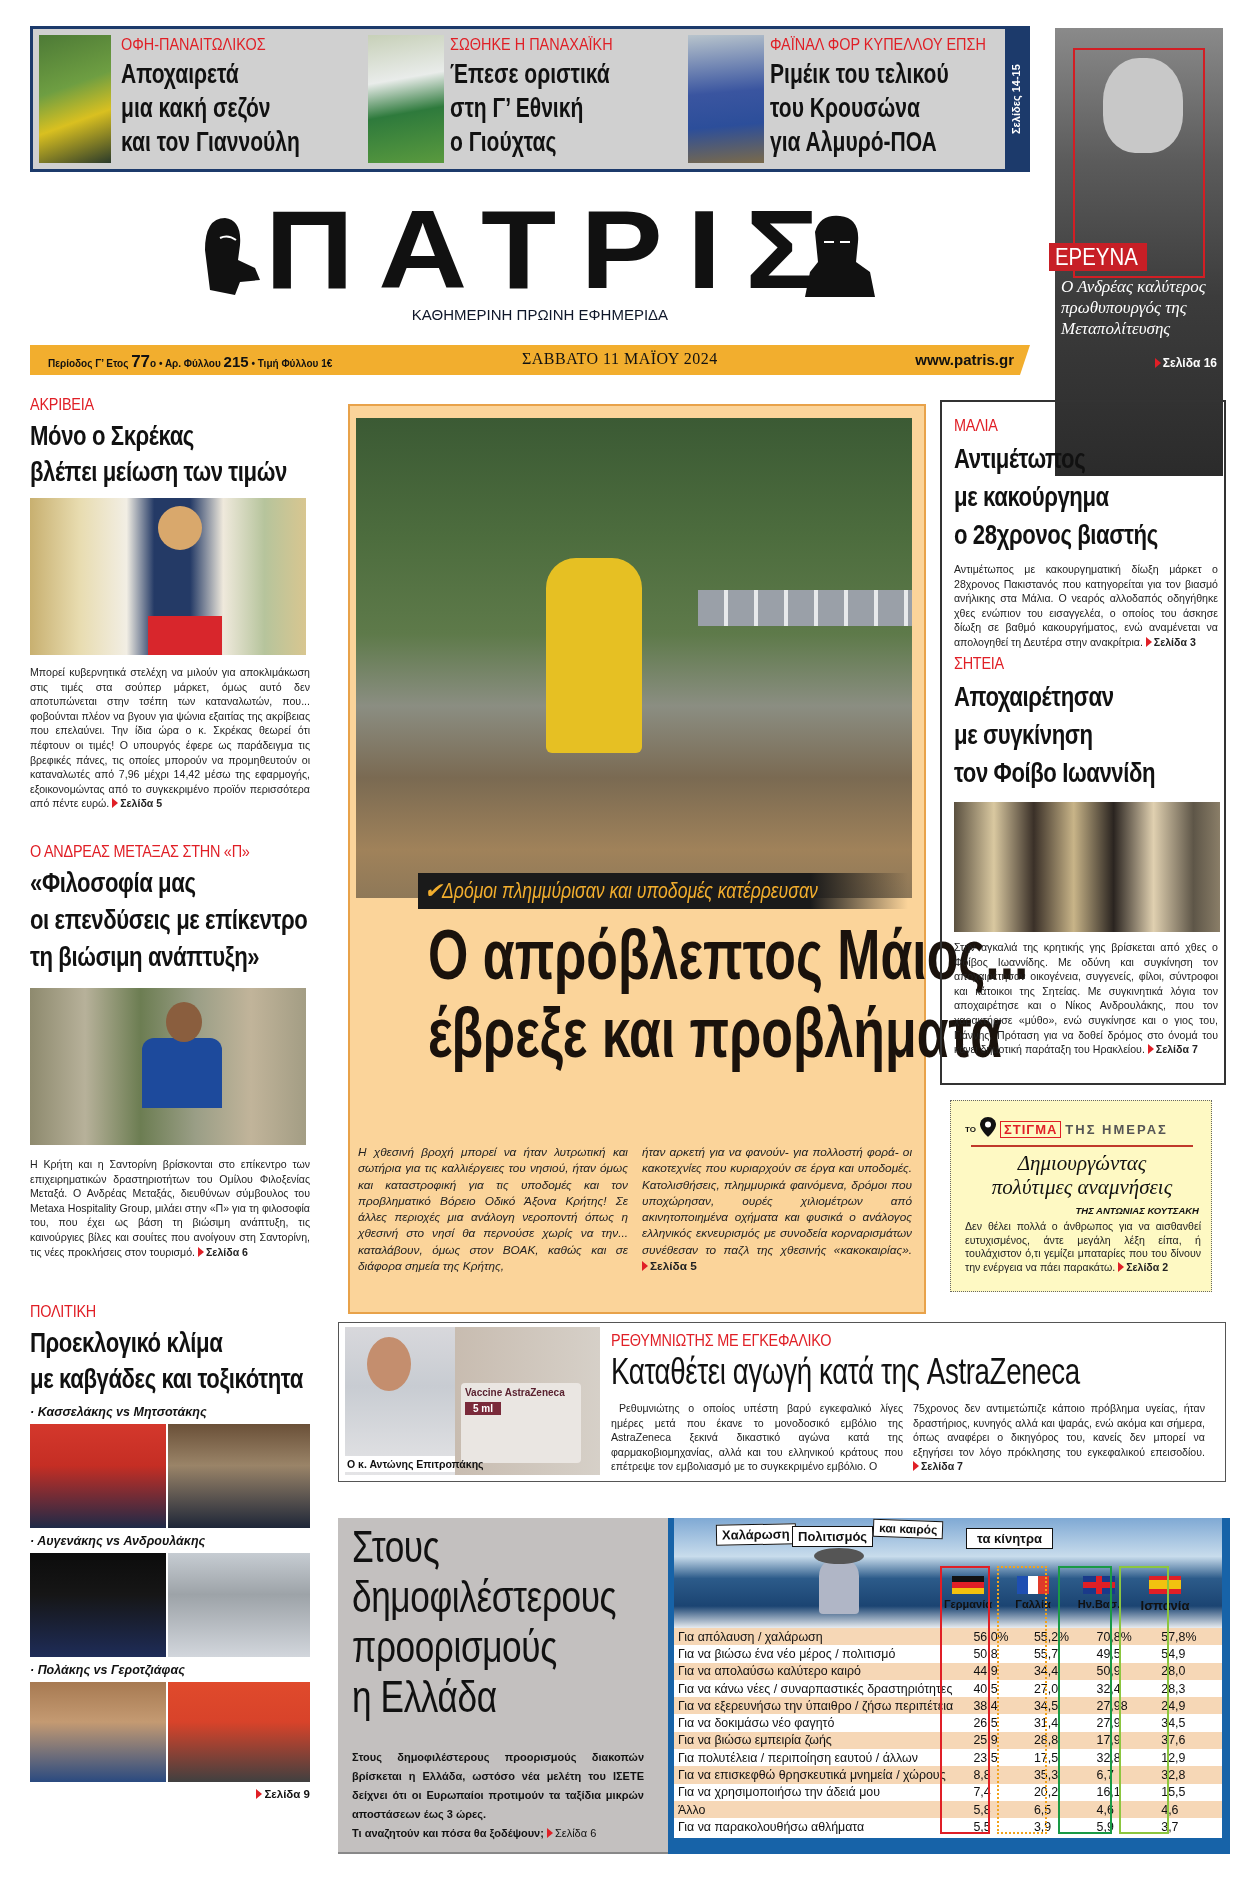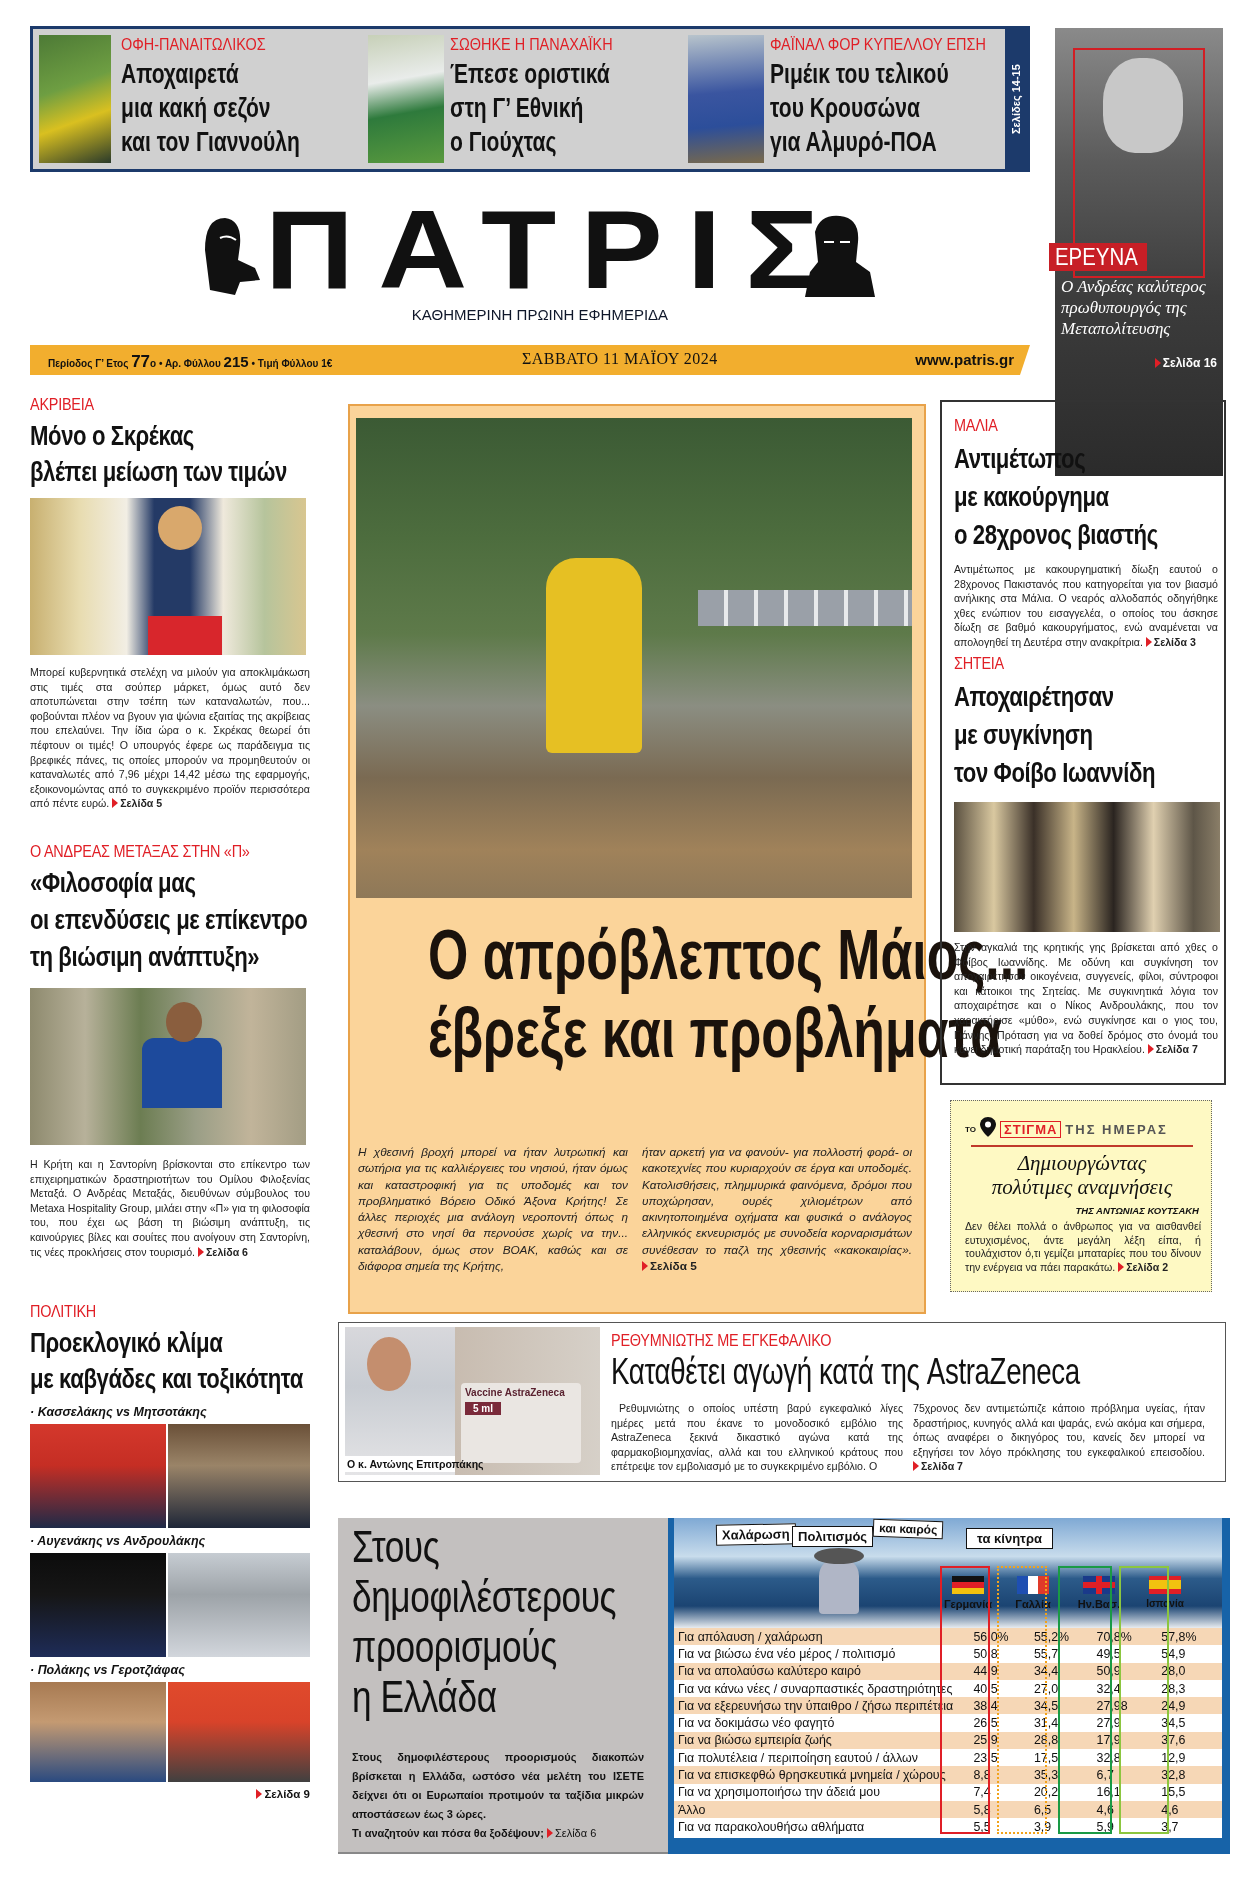--- a/index.html
+++ b/index.html
@@ -142,37 +142,40 @@
     <div style="flex:1.05;background:linear-gradient(180deg,#e04a2c 0%,#d8432a 40%,#404040 100%)"></div>
   </div>
   <div style="text-align:right;margin-top:6px;font-size:11.5px" class="pg">Σελίδα 9</div>
 </div>
 
 <div class="abs" style="left:348px;top:404px;width:578px;height:910px;background:#fbd49a;border:2px solid #e8a24a">
   <div class="photo" style="left:6px;top:12px;width:556px;height:480px;background:linear-gradient(180deg,#3b5a34 0%,#4d6d3e 25%,#5e7a4a 45%,#8b8e82 60%,#7a6a52 75%,#a0825a 90%,#8e7858 100%)">
     <div class="abs" style="left:190px;top:140px;width:96px;height:195px;background:#e6c023;border-radius:30px 30px 6px 6px"></div>
     <div class="abs" style="left:342px;top:172px;width:214px;height:36px;background:repeating-linear-gradient(90deg,#9aa0a8 0 26px,#e8eaec 26px 30px)"></div>
   </div>
+  <div class="abs" style="left:68px;top:467px;width:490px;height:36px;background:linear-gradient(90deg,#1a1a1a 80%,rgba(30,30,30,0));color:#f2ae2e;font-size:22px;font-style:italic;line-height:36px;padding-left:6px;white-space:nowrap;overflow:hidden">
+    <span>✔</span><span style="display:inline-block;transform:scaleX(.8);transform-origin:left">Δρόμοι πλημμύρισαν και υποδομές κατέρρευσαν</span>
+  </div>
   <div class="abs" style="left:4px;top:510px;width:570px;font-size:70px;font-weight:bold;line-height:78px;color:#1a120c;text-align:center;white-space:nowrap">
     <div style="transform:scaleX(.74)">Ο απρόβλεπτος Μάιος...</div>
     <div style="transform:scaleX(.74)">έβρεξε και προβλήματα</div>
   </div>
   <div class="abs body" style="left:8px;top:738px;width:270px;font-style:italic;font-size:11.8px;line-height:16.3px">Η χθεσινή βροχή μπορεί να ήταν λυτρωτική και σωτήρια για τις καλλιέργειες του νησιού, ήταν όμως και καταστροφική για τις υποδομές και τον προβληματικό Βόρειο Οδικό Άξονα Κρήτης! Σε άλλες περιοχές μια ανάλογη νεροποντή όπως η χθεσινή στο νησί θα περνούσε χωρίς να την... καταλάβουν, όμως στον ΒΟΑΚ, καθώς και σε διάφορα σημεία της Κρήτης,</div>
   <div class="abs body" style="left:292px;top:738px;width:270px;font-style:italic;font-size:11.8px;line-height:16.3px"><span>ήταν αρκετή για να φανούν- για πολλοστή φορά- οι κακοτεχνίες που κυριαρχούν σε έργα και υποδομές. Κατολισθήσεις, πλημμυρικά φαινόμενα, δρόμοι που υποχώρησαν, ουρές χιλιομέτρων από ακινητοποιημένα οχήματα και φυσικά ο ανάλογος ελληνικός εκνευρισμός με συνοδεία κορναρισμάτων συνέθεσαν το παζλ της χθεσινής «κακοκαιρίας».</span> <span class="pg" style="font-style:normal">Σελίδα 5</span></div>
 </div>
 
 <div class="abs box" style="left:940px;top:400px;width:286px;height:685px;border-width:2px">
   <div class="abs" style="left:12px;top:14px;width:264px">
     <div class="kicker">ΜΑΛΙΑ</div>
     <div class="hl" style="font-size:27px;line-height:38px;margin-top:4px">
       <div>Αντιμέτωπος</div>
       <div>με κακούργημα</div>
       <div>ο 28χρονος βιαστής</div>
     </div>
-    <div class="body" style="margin-top:8px"><span>Αντιμέτωπος με κακουργηματική δίωξη εαυτού ο 28χρονος Πακιστανός που κατηγορείται για τον βιασμό ανήλικης στα Μάλια. Ο νεαρός αλλοδαπός οδηγήθηκε χθες ενώπιον του εισαγγελέα, ο οποίος του άσκησε δίωξη σε βαθμό κακουργήματος, ενώ αναμένεται να απολογηθεί τη Δευτέρα στην ανακρίτρια.</span> <span class="pg">Σελίδα 3</span></div>
+    <div class="body" style="margin-top:8px"><span>Αντιμέτωπος με κακουργηματική δίωξη μάρκετ ο 28χρονος Πακιστανός που κατηγορείται για τον βιασμό ανήλικης στα Μάλια. Ο νεαρός αλλοδαπός οδηγήθηκε χθες ενώπιον του εισαγγελέα, ο οποίος του άσκησε δίωξη σε βαθμό κακουργήματος, ενώ αναμένεται να απολογηθεί τη Δευτέρα στην ανακρίτρια.</span> <span class="pg">Σελίδα 3</span></div>
   </div>
   <div class="abs" style="left:12px;top:252px;width:264px">
     <div class="kicker">ΣΗΤΕΙΑ</div>
     <div class="hl" style="font-size:27px;line-height:38px;margin-top:4px">
       <div>Αποχαιρέτησαν</div>
       <div>με συγκίνηση</div>
       <div>τον Φοίβο Ιωαννίδη</div>
     </div>
     <div class="photo" style="position:relative;margin-top:10px;width:266px;height:130px;background:linear-gradient(90deg,#5a5040 0%,#d9c8a0 15%,#3a3028 30%,#c8b488 45%,#2a2420 60%,#e0d0b0 75%,#5e5648 90%,#8a7e68 100%)"></div>
     <div class="body" style="margin-top:8px"><span>Στην αγκαλιά της κρητικής γης βρίσκεται από χθες ο Φοίβος Ιωαννίδης. Με οδύνη και συγκίνηση τον αποχαιρέτησαν οικογένεια, συγγενείς, φίλοι, σύντροφοι και κάτοικοι της Σητείας. Με συγκινητικά λόγια τον αποχαιρέτησε και ο Νίκος Ανδρουλάκης, που τον χαρακτήρισε «μύθο», ενώ συγκίνησε και ο γιος του, Γιάννης. Πρόταση για να δοθεί δρόμος στο όνομά του κάνει δημοτική παράταξη του Ηρακλείου.</span> <span class="pg">Σελίδα 7</span></div>
@@ -239,21 +242,21 @@
   <div class="abs" style="left:205px;top:2px;background:#fff;border:1px solid #111;font-size:12px;font-weight:bold;padding:1px 5px;transform:rotate(2deg)">και καιρός</div>
   <div class="abs" style="left:298px;top:10px;background:#fff;border:1px solid #111;font-size:13px;font-weight:bold;padding:2px 10px">τα κίνητρα</div>
 
   <div class="abs" style="left:272px;top:52px;width:280px;height:60px;display:flex">
     <div style="width:56px;text-align:center;font-size:11px;font-weight:bold;padding-top:28px;margin-right:9px;position:relative;color:#111"><div class="abs" style="left:12px;top:6px;width:32px;height:18px;background:linear-gradient(180deg,#111 33%,#e01f26 33% 66%,#f2c20f 66%)"></div><span>Γερμανία</span></div>
     <div style="width:56px;text-align:center;font-size:11px;font-weight:bold;padding-top:28px;margin-right:10px;position:relative;color:#111"><div class="abs" style="left:12px;top:6px;width:32px;height:18px;background:linear-gradient(90deg,#1e4fb2 33%,#fff 33% 66%,#e03a2a 66%)"></div><span>Γαλλία</span></div>
     <div style="width:56px;text-align:center;font-size:11px;font-weight:bold;padding-top:28px;margin-right:10px;position:relative;color:#111"><div class="abs" style="left:12px;top:6px;width:32px;height:18px;background:#1a3a8a">
           <div class="abs" style="left:13px;top:0;width:6px;height:18px;background:#e01f26"></div>
           <div class="abs" style="left:0;top:6px;width:32px;height:6px;background:#e01f26"></div>
         </div><span>Ην.Βασ.</span></div>
-    <div style="width:56px;text-align:center;font-size:10px;font-weight:bold;padding-top:28px;position:relative;color:#111"><div class="abs" style="left:12px;top:6px;width:32px;height:18px;background:linear-gradient(180deg,#e01f26 25%,#f2c20f 25% 75%,#e01f26 75%)"></div><span>Ισπανία</span></div>
+    <div style="width:56px;text-align:center;font-size:13px;font-weight:bold;padding-top:28px;position:relative;color:#111"><div class="abs" style="left:12px;top:6px;width:32px;height:18px;background:linear-gradient(180deg,#e01f26 25%,#f2c20f 25% 75%,#e01f26 75%)"></div><span>Ισπανία</span></div>
   </div>
 
   <div class="abs" style="left:6px;top:110px;width:548px;height:210px;background:#fff">
     <table class="t" id="motive-table">
         <tbody>
           <tr>
             <td style="width: 265px;">Για απόλαυση / χαλάρωση</td>
             <td style="width: 58px;">56,0%</td>
             <td style="width: 60px;">55,2%</td>
             <td style="width: 62px;">70,8%</td>

